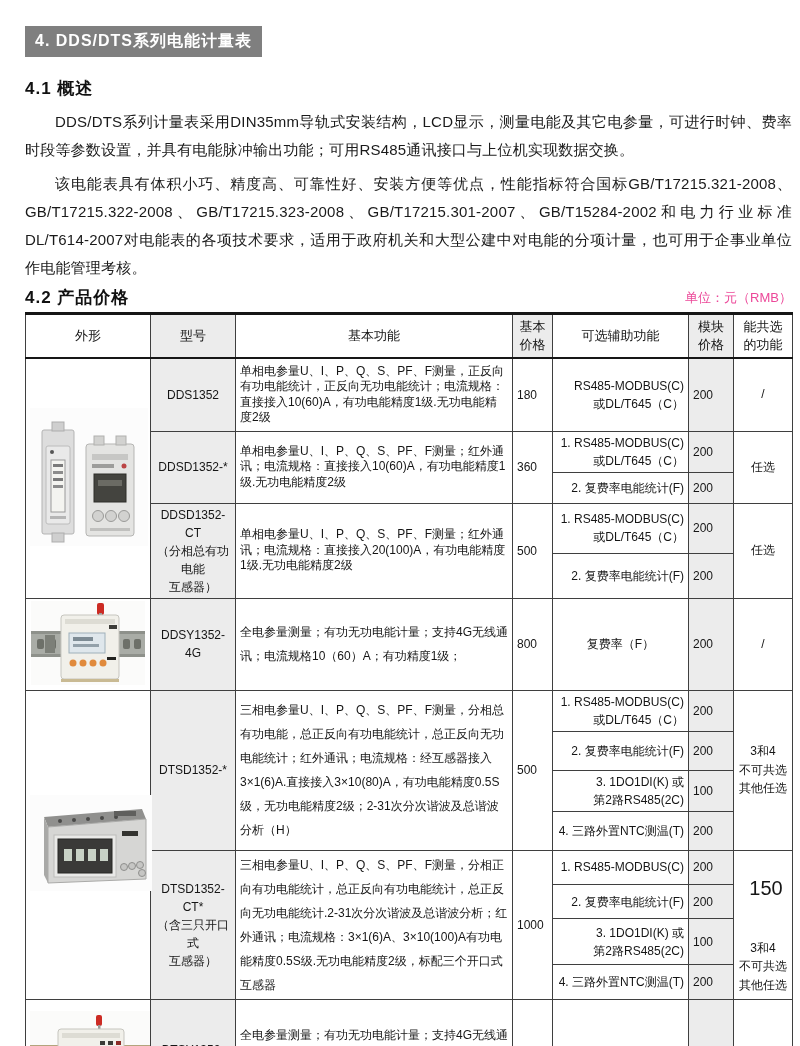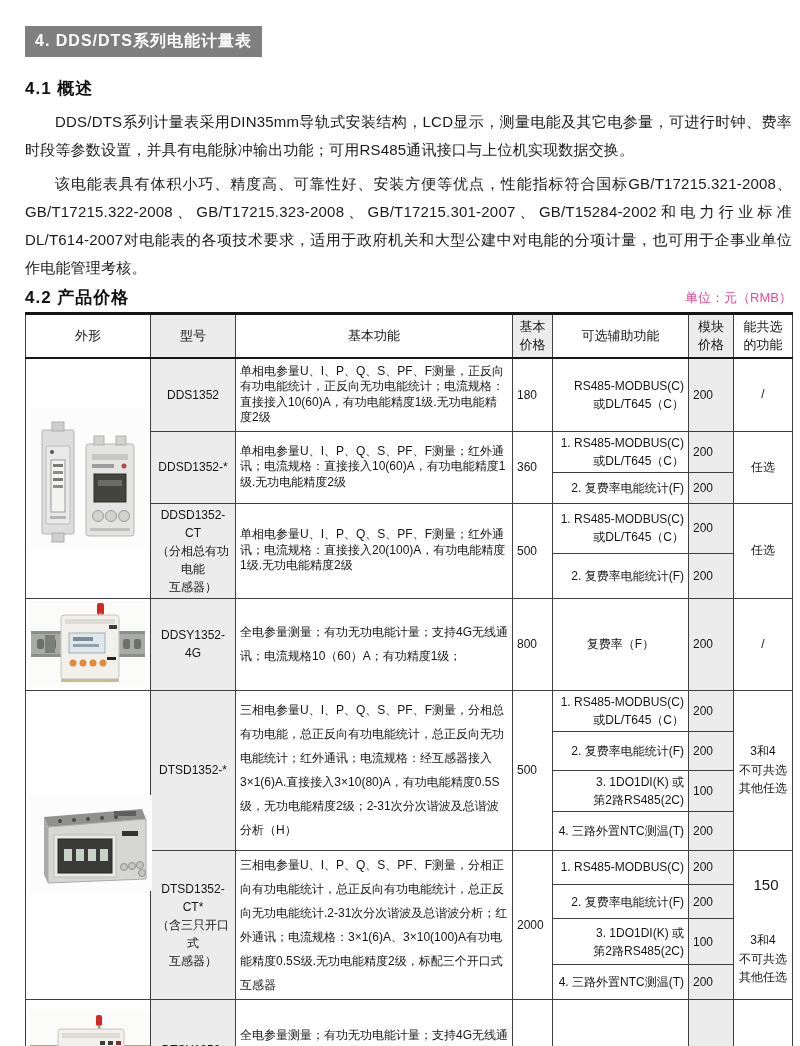--- a/index.html
+++ b/index.html
@@ -82,21 +82,21 @@
   td.fn-cell{text-align:left;padding:4px 9px;}
   .fn-tight{font-size:11.5px;line-height:1.3;}
   .fn-loose{font-size:12px;line-height:2.0;}
   td.price-cell{text-align:left;font-size:12px;}
   td.mp-cell{font-size:12px;background:#ececec;}
   td.aux-cell{text-align:right;padding:3px 4px 3px 8px;white-space:pre-line;font-size:11.5px;line-height:1.5;}
   td.aux-center{text-align:center;padding-left:2px;}
   td.co-cell{text-align:center;white-space:pre-line;font-size:12px;line-height:1.55;}
   td.co-cell .co-extra{
     display:block;
-    font-size:15px;
+    font-size:20px;
     text-align:center;
     margin:2px 2px 16px 8px;
   }
   td.photo-cell{background:#ffffff;text-align:center;vertical-align:middle;padding:2px;}
 
   
   tr.rh-head{height:38px;}
   tr.rh-r1{height:73px;}
   tr.rh-r2{height:31px;}
   tr.rh-r3{height:36px;}
@@ -303,21 +303,21 @@
       <tr class="rh-r5">
         <td class="aux-cell">4. 三路外置NTC测温(T)</td>
         <td class="mp-cell">200</td>
       </tr>
 
       <tr class="rh-r6">
         <td class="model-cell" rowspan="4">DTSD1352-CT*
 （含三只开口式
 互感器）</td>
         <td class="fn-cell fn-loose" rowspan="4">三相电参量U、I、P、Q、S、PF、F测量，分相正向有功电能统计，总正反向有功电能统计，总正反向无功电能统计.2-31次分次谐波及总谐波分析；红外通讯；电流规格：3×1(6)A、3×10(100)A有功电能精度0.5S级.无功电能精度2级，标配三个开口式互感器</td>
-        <td class="price-cell" rowspan="4">2000</td>
+        <td class="price-cell" rowspan="4">1000</td>
         <td class="aux-cell">1. RS485-MODBUS(C)</td>
         <td class="mp-cell">200</td>
         <td class="co-cell" rowspan="4" style="vertical-align:top;">
           <span class="co-extra">150</span>
           <span>3和4
 不可共选
 其他任选</span>
         </td>
       </tr>
       <tr class="rh-r6">

